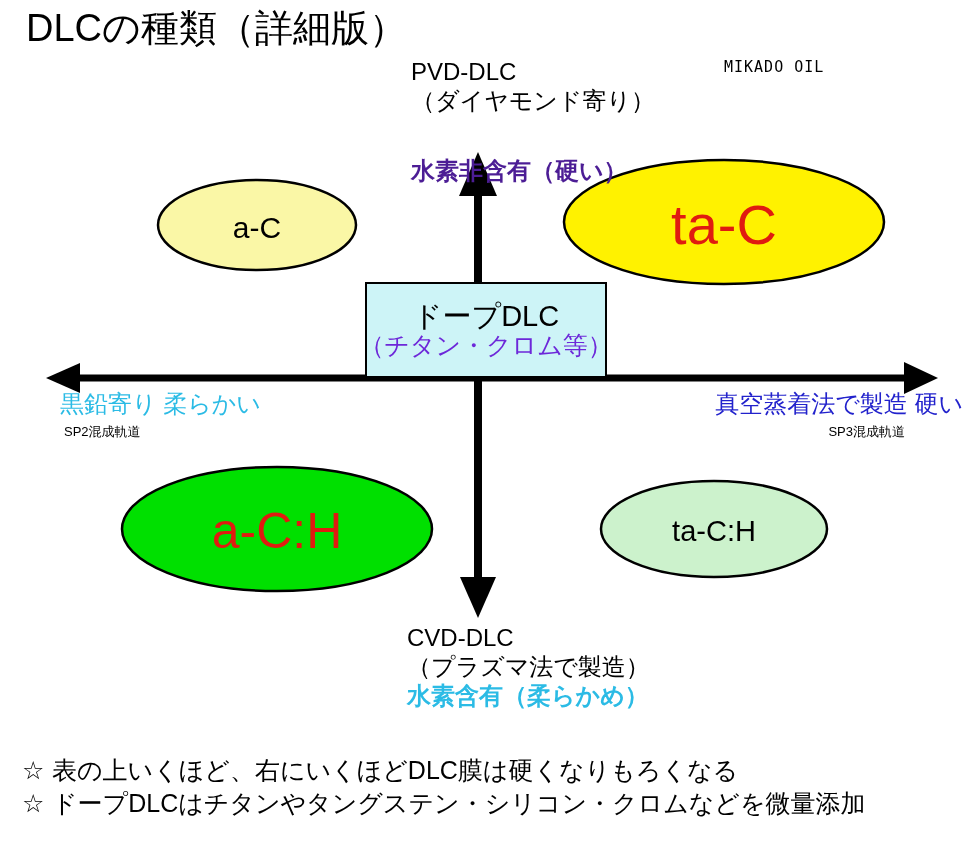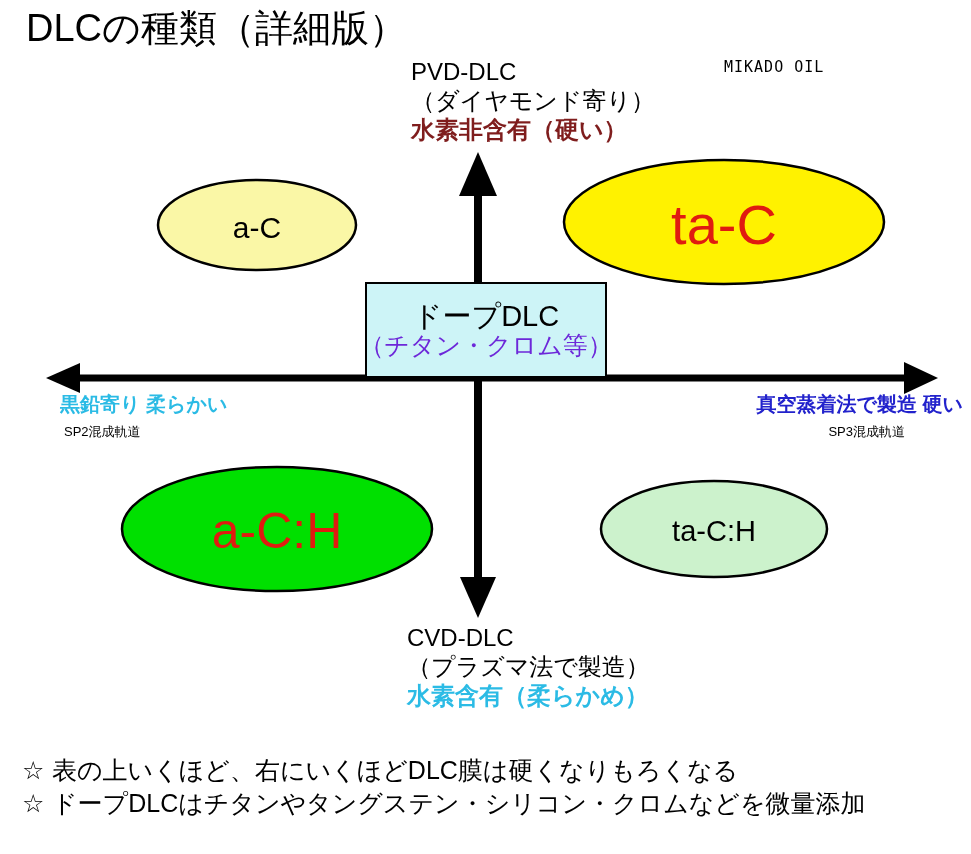--- a/index.html
+++ b/index.html
@@ -53,21 +53,21 @@
   .c-cyan  { color: #2bbbe5; font-weight: bold; }
 
   
   #left-axis-label {
     left: 60px; top: 390px; text-align: left;
   }
   #right-axis-label {
     right: 8px; top: 390px; text-align: right;
   }
   .axis-top-line {
-    font-size: 20px; line-height: 28px; font-weight: bold; white-space: nowrap;
+    font-size: 24px; line-height: 28px; font-weight: normal; white-space: nowrap;
   }
   .axis-sub-line {
     font-size: 13px; line-height: 27px; color: #000000; white-space: nowrap;
   }
   #left-axis-label .axis-sub-line { padding-left: 4px; }
   #right-axis-label .axis-sub-line { padding-right: 58px; }
 
   
   #canvas-layer {
     left: 0; top: 0; width: 971px; height: 854px;
@@ -154,21 +154,21 @@
 
     <g>
       <ellipse cx="714" cy="529" rx="113" ry="48" fill="#ccf2cc" stroke="#000000" stroke-width="2.5"></ellipse>
       <text class="ellipse-label" x="714" y="531" font-size="29" fill="#000000">ta-C:H</text>
     </g>
   </svg>
 
   <div class="abs callout" id="top-callout">
     <div class="c-black">PVD-DLC</div>
     <div class="c-black">（ダイヤモンド寄り）</div>
-    <div class="c-blue" style="color: #7f1d1d;">水素非含有（硬い）</div>
+    <div class="c-blue" style="color: #4c1d95; margin-top: 41px;">水素非含有（硬い）</div>
   </div>
 
   <div class="abs callout" id="bottom-callout">
     <div class="c-black">CVD-DLC</div>
     <div class="c-black">（プラズマ法で製造）</div>
     <div class="c-cyan" style="color: rgb(43, 187, 229);">水素含有（柔らかめ）</div>
   </div>
 
   <div class="abs" id="left-axis-label">
     <div class="axis-top-line c-cyan" style="color: rgb(43, 187, 229);">黒鉛寄り 柔らかい</div>

